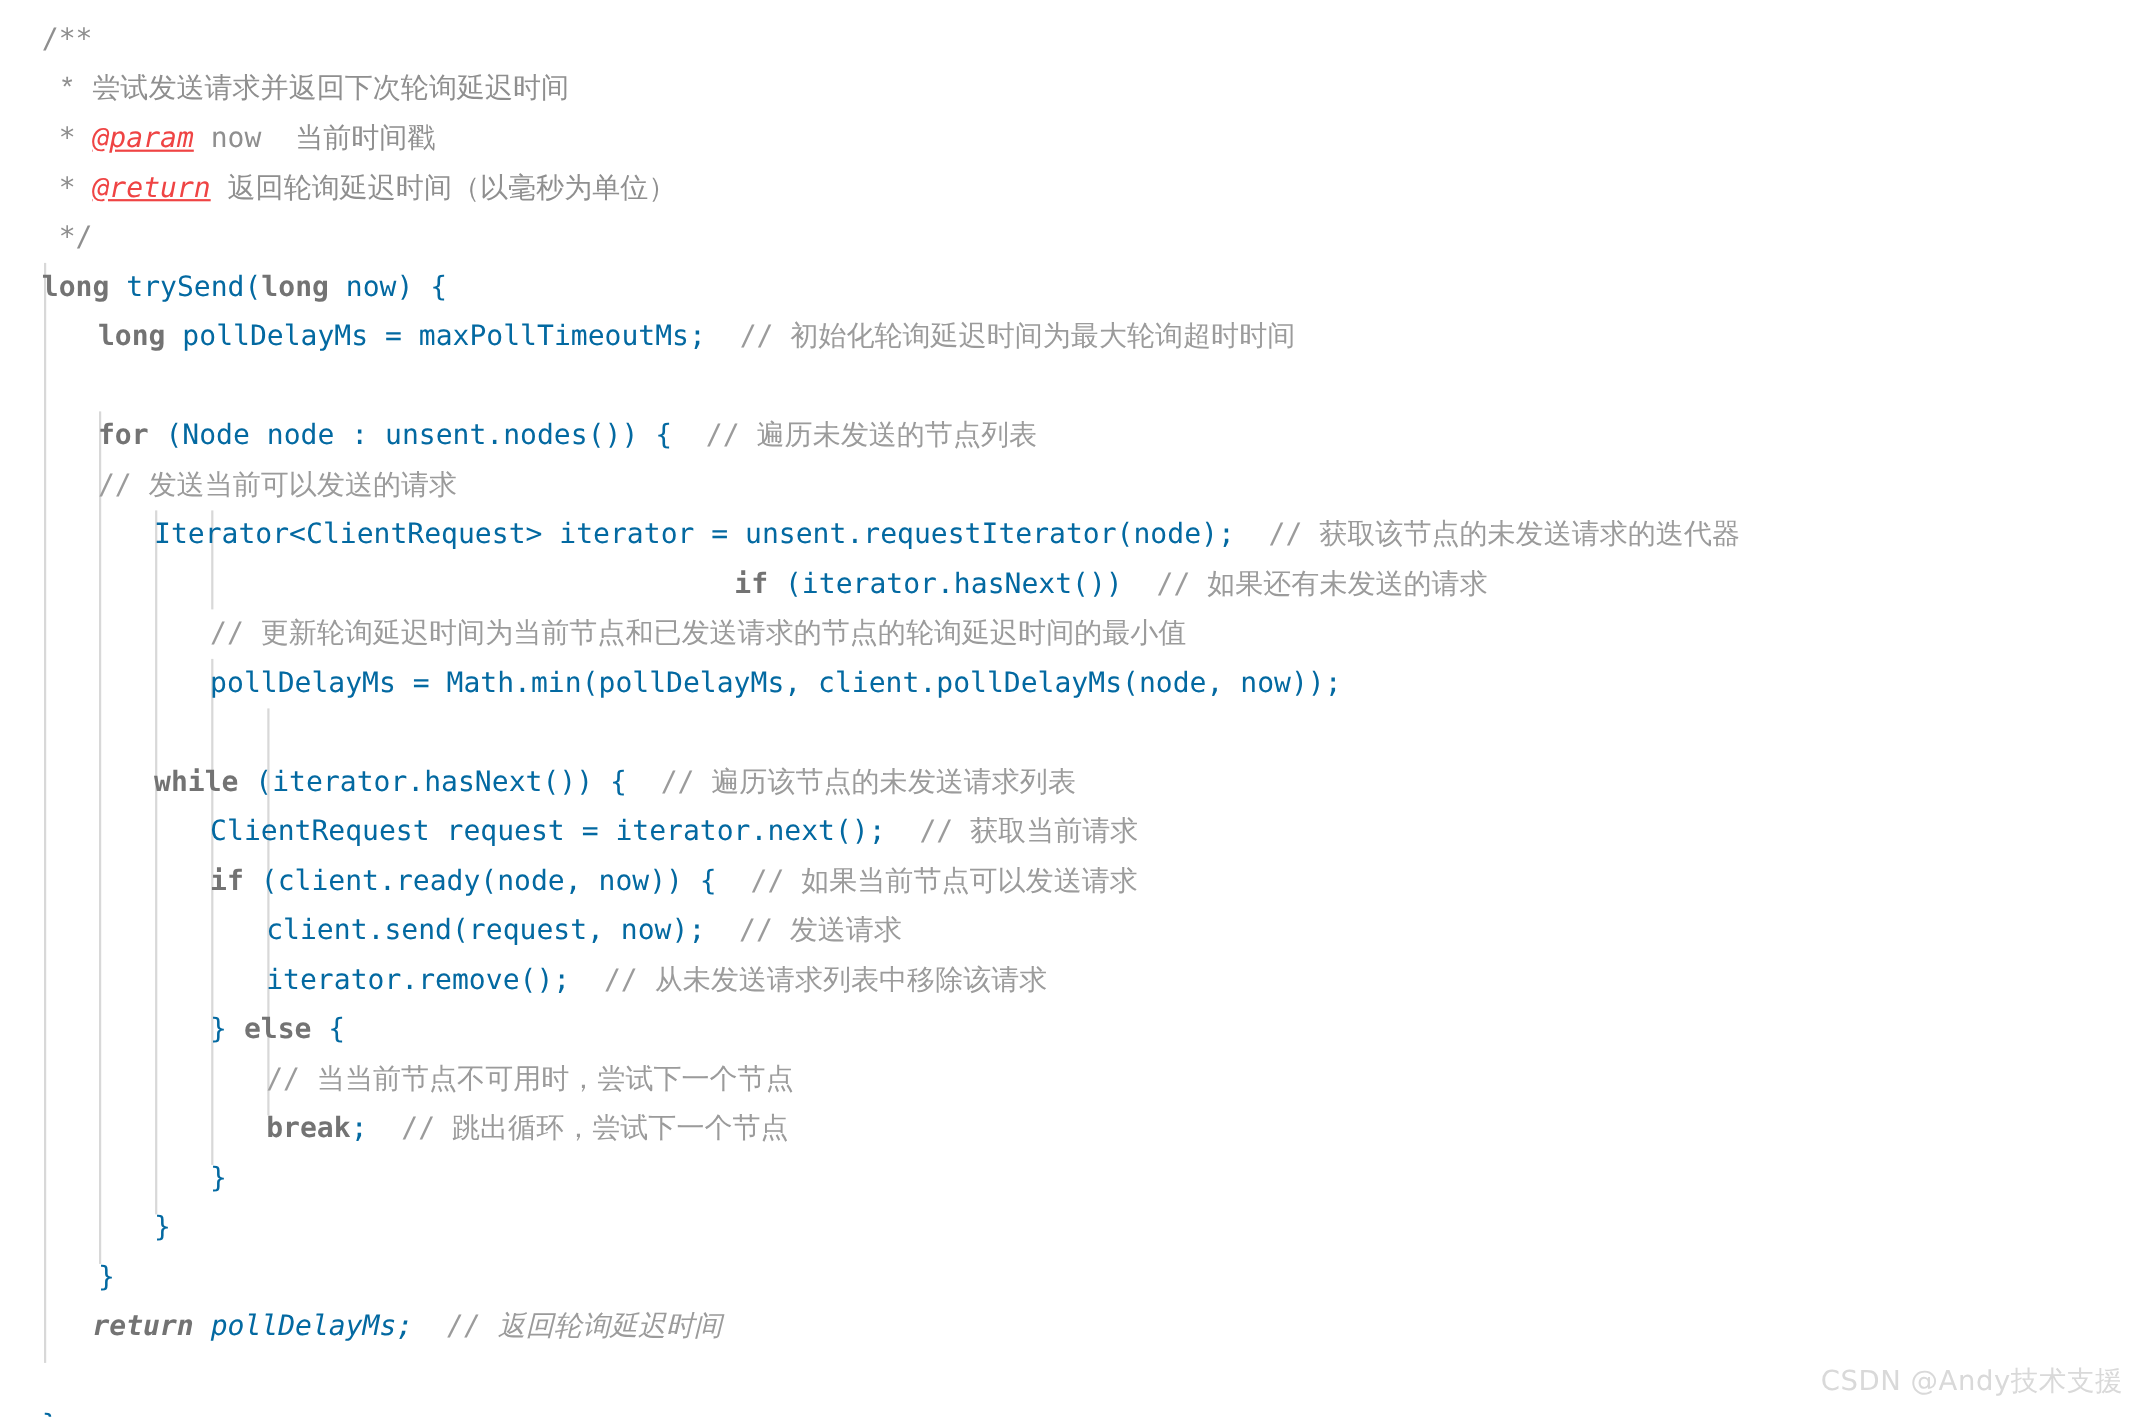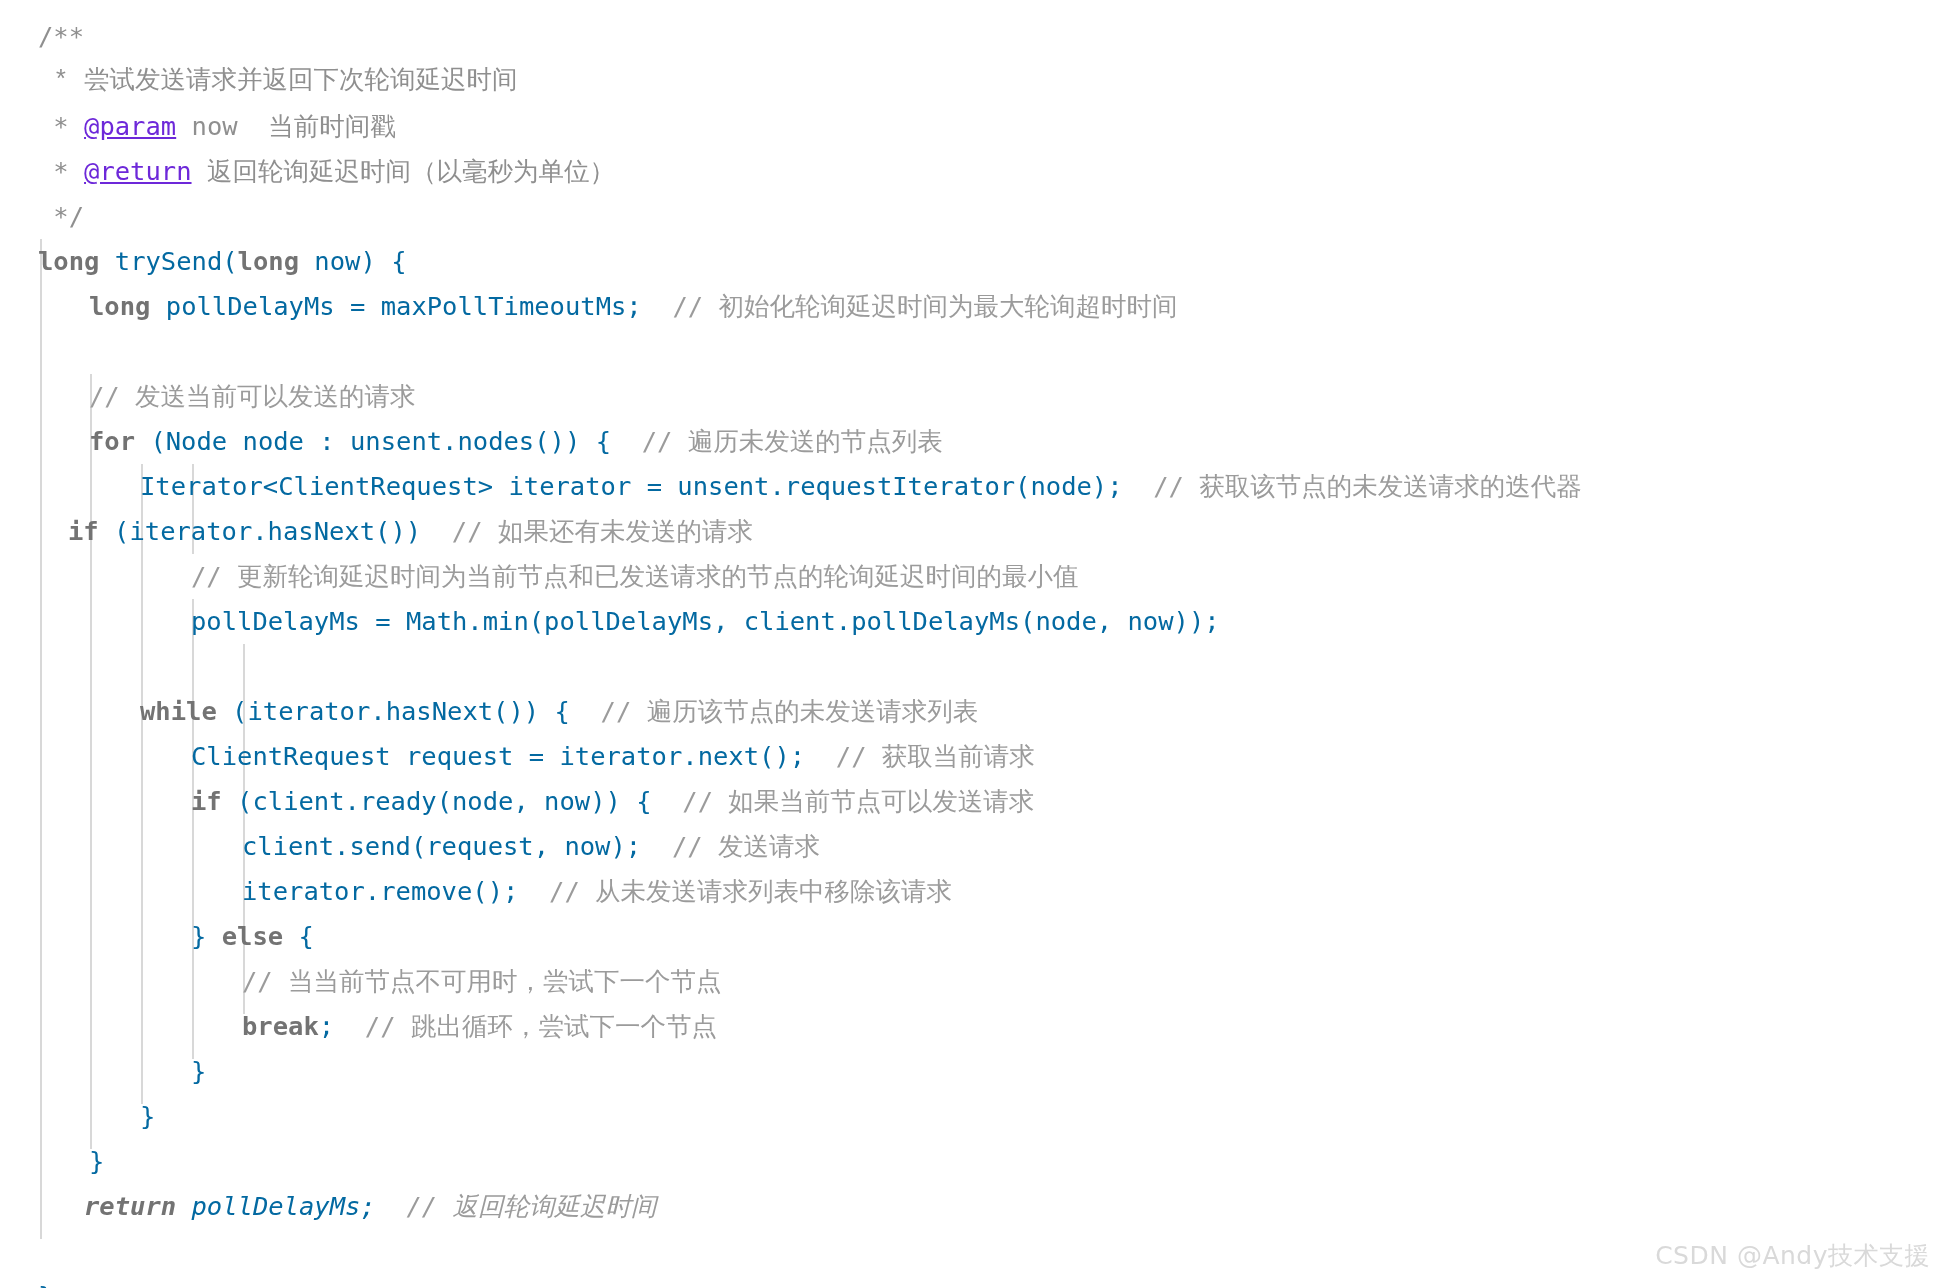--- a/index.html
+++ b/index.html
@@ -44,21 +44,21 @@
   .ltext {
     position: relative;
     z-index: 2;
     display: block;
     padding-left: 38px;
   }
 
   .kw   { color: #737373; font-weight: bold; }
   .cmt  { color: #9b9b9b; }
   .doc  { color: #8f8f8f; }
-  .tag  { color: #6d28d9; text-decoration: underline; }
+  .tag  { color: #ef4444; font-style: italic; text-decoration: underline; }
   .plain{ color: #0369a1; }
 
   #watermark {
     position: absolute;
     right: 22px;
     bottom: 16px;
     font-family: "DejaVu Sans", "Liberation Sans", sans-serif;
     font-size: 25px;
     color: #d9d9d9;
     letter-spacing: 0.5px;
@@ -86,27 +86,27 @@
   <div class="line"><span class="ltext" style="padding-left:38px;"><span class="doc"> * </span><span class="tag">@return</span><span class="doc"> 返回轮询延迟时间（以毫秒为单位）</span></span></div>
 
   <div class="line"><span class="ltext doc" style="padding-left:38px;"> */</span></div>
 
   <div class="line"><span class="ltext" style="padding-left:38px;"><span class="kw">long</span><span class="plain"> trySend(</span><span class="kw">long</span><span class="plain"> now) {</span></span></div>
 
   <div class="line"><span class="ltext" style="padding-left:89px;"><span class="kw">long</span><span class="plain"> pollDelayMs = maxPollTimeoutMs;</span><span class="cmt">  <span>// 初始化轮询延迟时间为最大轮询超时时间</span></span></span></div>
 
   <div class="line"><span class="ltext"> </span></div>
 
+  <div class="line"><span class="ltext" style="padding-left:89px;"><span class="kw">for</span><span class="plain"> (Node node : unsent.nodes()) {</span><span class="cmt">  <span>// 遍历未发送的节点列表</span></span></span></div>
+
   <div class="line"><span class="ltext cmt" style="padding-left:89px;">// 发送当前可以发送的请求</span></div>
-
-  <div class="line"><span class="ltext" style="padding-left:89px;"><span class="kw">for</span><span class="plain"> (Node node : unsent.nodes()) {</span><span class="cmt">  <span>// 遍历未发送的节点列表</span></span></span></div>
 
   <div class="line"><span class="ltext" style="padding-left:140px;"><span class="plain">Iterator&lt;ClientRequest&gt; iterator = unsent.requestIterator(node);</span><span class="cmt">  <span>// 获取该节点的未发送请求的迭代器</span></span></span></div>
 
-  <div class="line"><span class="ltext" style="padding-left:68px;"><span class="kw">if</span><span class="plain"> (iterator.hasNext())</span><span class="cmt">  <span>// 如果还有未发送的请求</span></span></span></div>
+  <div class="line"><span class="ltext" style="padding-left:68px;text-align:center;"><span class="kw">if</span><span class="plain"> (iterator.hasNext())</span><span class="cmt">  <span>// 如果还有未发送的请求</span></span></span></div>
 
   <div class="line"><span class="ltext cmt" style="padding-left:191px;">// 更新轮询延迟时间为当前节点和已发送请求的节点的轮询延迟时间的最小值</span></div>
 
   <div class="line"><span class="ltext plain" style="padding-left:191px;">pollDelayMs = Math.min(pollDelayMs, client.pollDelayMs(node, now));</span></div>
 
   <div class="line"><span class="ltext"> </span></div>
 
   <div class="line"><span class="ltext" style="padding-left:140px;"><span class="kw">while</span><span class="plain"> (iterator.hasNext()) {</span><span class="cmt">  <span>// 遍历该节点的未发送请求列表</span></span></span></div>
 
   <div class="line"><span class="ltext" style="padding-left:191px;"><span class="plain">ClientRequest request = iterator.next();</span><span class="cmt">  <span>// 获取当前请求</span></span></span></div>

